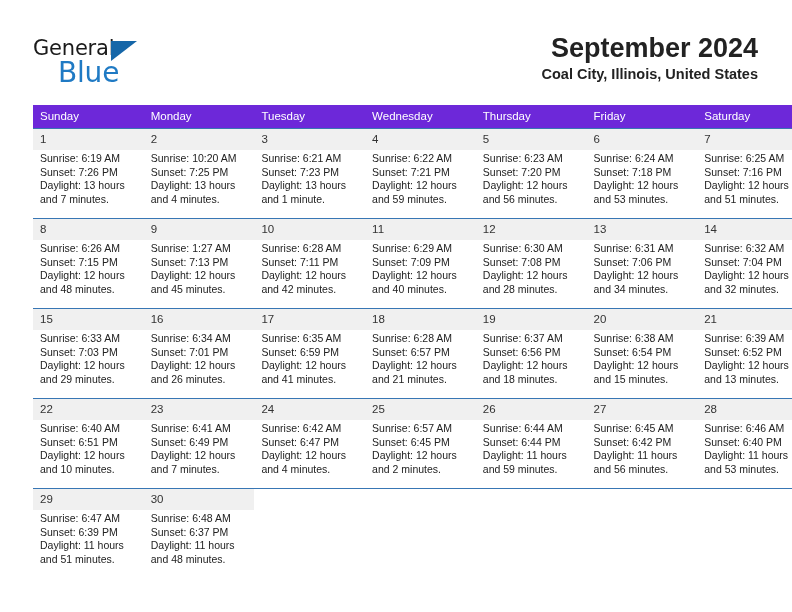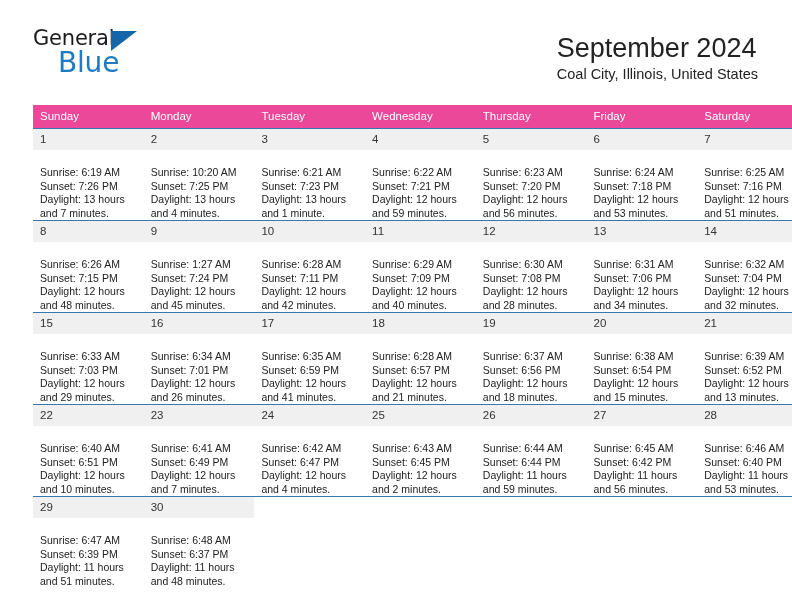--- a/index.html
+++ b/index.html
@@ -25,21 +25,21 @@
   .top {
     position: absolute;
     left: 0;
     top: 0;
     width: 792px;
     height: 100px;
   }
   .logo {
     position: absolute;
     left: 33px;
-    top: 26px;
+    top: 36px;
     width: 150px;
     height: 48px;
     text-align: center;
   }
   .logo-general {
     position: absolute;
     left: 0;
     top: 0;
     font-size: 21px;
     letter-spacing: -0.2px;
@@ -62,21 +62,22 @@
     width: 0;
     height: 0;
     border-left: 26px solid #1566a8;
     border-bottom: 20px solid transparent;
   }
 
   .title-block {
     position: absolute;
     right: 34px;
     top: 32px;
-    text-align: left;
+    text-align: right;
+    font-weight: bold;
   }
   .cal-title {
     font-size: 27px;
     color: #222222;
     line-height: 32px;
     white-space: nowrap;
   }
   .cal-subtitle {
     font-size: 14.5px;
     color: #222222;
@@ -88,21 +89,21 @@
   
   .cal {
     position: absolute;
     left: 33px;
     top: 105px;
     width: 726px;
     border-collapse: collapse;
     table-layout: fixed;
   }
   .cal th {
-    background: #ec4899;
+    background: #6d28d9;
     color: #ffffff;
     font-size: 11.5px;
     font-weight: normal;
     text-align: left;
     padding: 5px 0 5px 7px;
     width: 103.71px;
     line-height: 13px;
   }
   .cal td {
     vertical-align: top;
@@ -121,21 +122,21 @@
     color: #333333;
     padding: 4px 0 4px 7px;
     line-height: 13px;
     min-height: 13px;
   }
   .daynum.blank {
     background: #ffffff;
     color: transparent;
   }
   .daycontent {
-    padding: 16px 6px 0 7px;
+    padding: 2px 6px 0 7px;
     font-size: 10.5px;
     line-height: 13.5px;
     color: #222222;
   }
   .daycontent div { white-space: nowrap; }
 </style>
 </head>
 <body>
 
 <div class="page">
@@ -240,21 +241,21 @@
               <div>Sunrise: 6:26 AM</div>
               <div>Sunset: 7:15 PM</div>
               <div>Daylight: 12 hours</div>
               <div>and 48 minutes.</div>
             </div>
           </td>
           <td>
             <div class="daynum">9</div>
             <div class="daycontent">
               <div>Sunrise: 1:27 AM</div>
-              <div>Sunset: 7:24 PM</div>
+              <div>Sunset: 7:13 PM</div>
               <div>Daylight: 12 hours</div>
               <div>and 45 minutes.</div>
             </div>
           </td>
           <td>
             <div class="daynum">10</div>
             <div class="daycontent">
               <div>Sunrise: 6:28 AM</div>
               <div>Sunset: 7:11 PM</div>
               <div>Daylight: 12 hours</div>
@@ -387,21 +388,21 @@
             <div class="daycontent">
               <div>Sunrise: 6:42 AM</div>
               <div>Sunset: 6:47 PM</div>
               <div>Daylight: 12 hours</div>
               <div>and 4 minutes.</div>
             </div>
           </td>
           <td>
             <div class="daynum">25</div>
             <div class="daycontent">
-              <div>Sunrise: 6:43 AM</div>
+              <div>Sunrise: 6:57 AM</div>
               <div>Sunset: 6:45 PM</div>
               <div>Daylight: 12 hours</div>
               <div>and 2 minutes.</div>
             </div>
           </td>
           <td>
             <div class="daynum">26</div>
             <div class="daycontent">
               <div>Sunrise: 6:44 AM</div>
               <div>Sunset: 6:44 PM</div>

